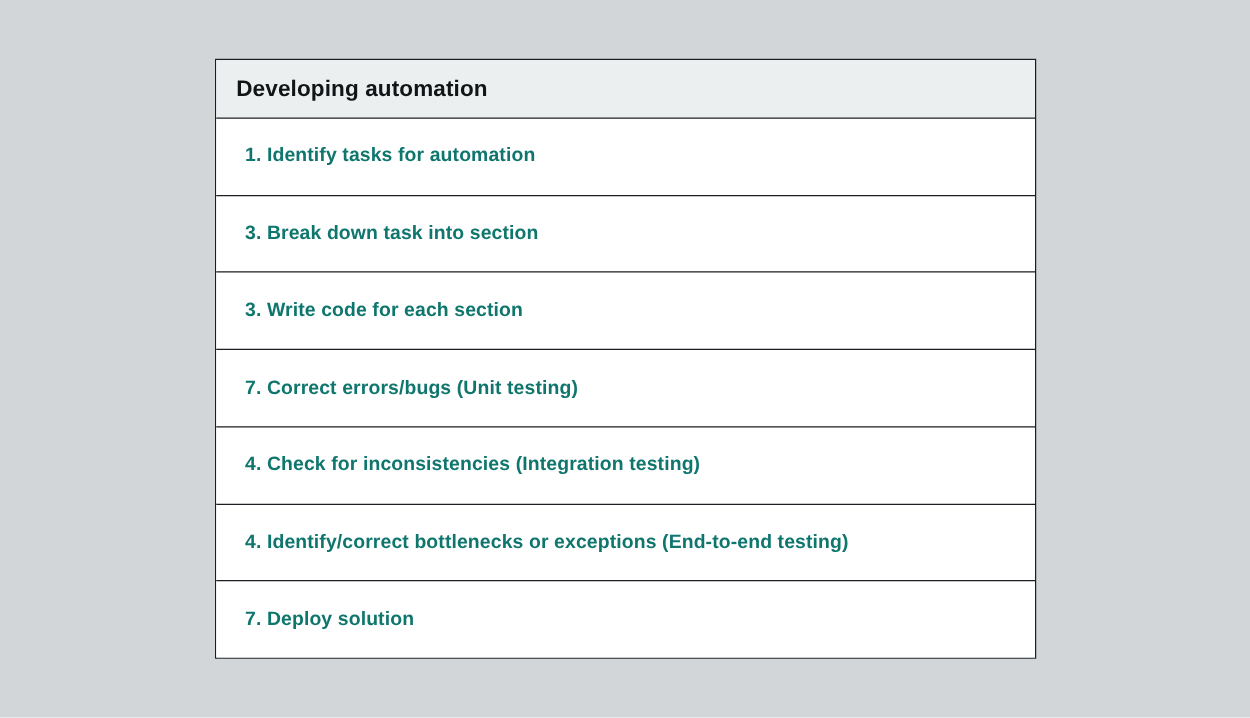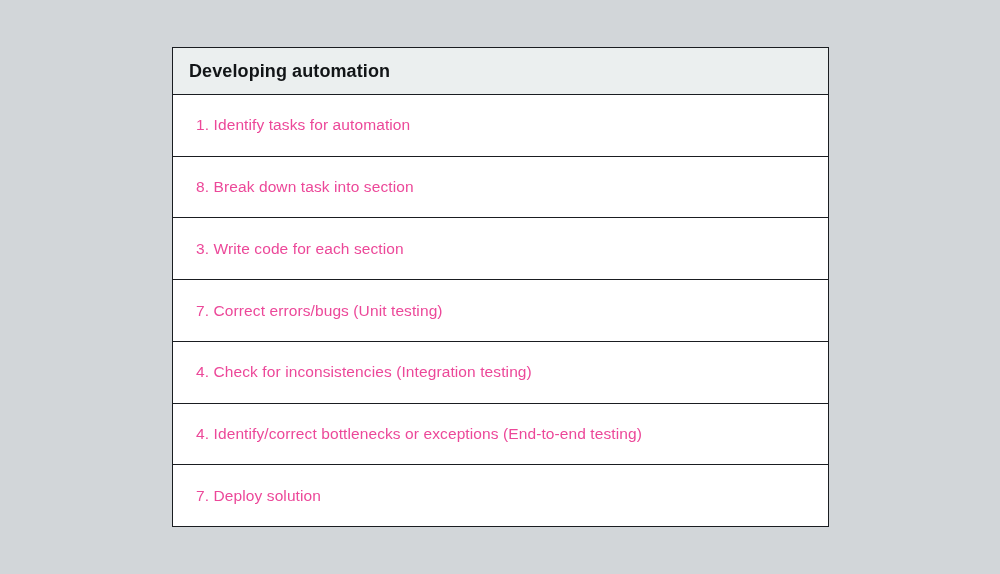--- a/index.html
+++ b/index.html
@@ -36,30 +36,30 @@
     letter-spacing: 0.1px;
   }
   .table-row {
     flex: 1 1 0;
     background: #ffffff;
     border-top: 1.5px solid #1a1d21;
     display: flex;
     align-items: center;
     padding-left: 23px;
     font-size: 15.5px;
-    font-weight: 400;
-    color: #ec4899;
+    font-weight: 700;
+    color: #0f766e;
     letter-spacing: 0.1px;
   }
 </style>
 </head>
 <body>
 
 <div class="process-table">
   <div class="table-header">Developing automation</div>
   <div class="table-row">1. Identify tasks for automation</div>
-  <div class="table-row">8. Break down task into section</div>
+  <div class="table-row">3. Break down task into section</div>
   <div class="table-row">3. Write code for each section</div>
   <div class="table-row">7. Correct errors/bugs (Unit testing)</div>
   <div class="table-row">4. Check for inconsistencies (Integration testing)</div>
   <div class="table-row">4. Identify/correct bottlenecks or exceptions (End-to-end testing)</div>
   <div class="table-row">7. Deploy solution</div>
 </div>
 
 </body></html>

